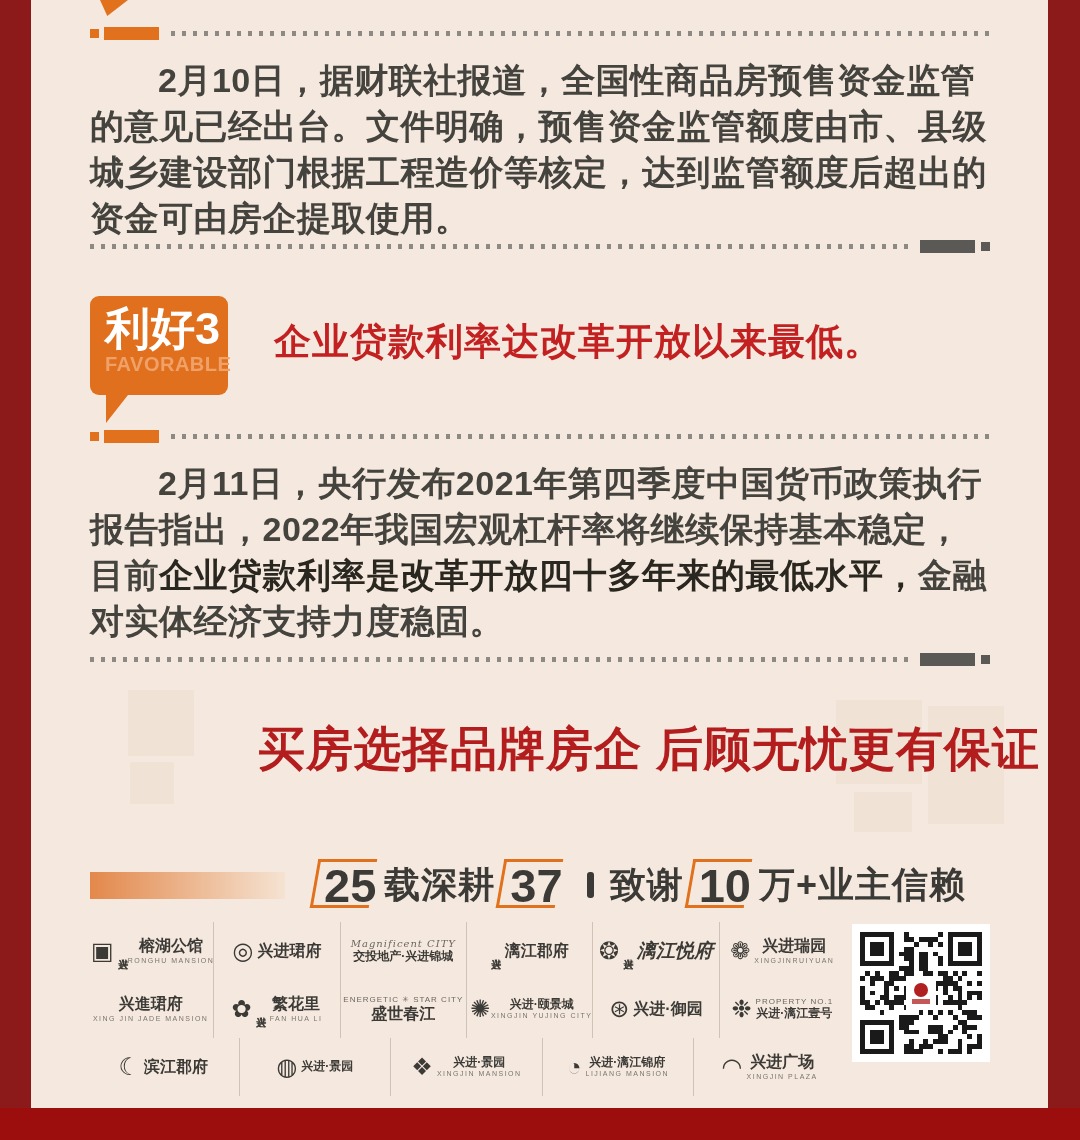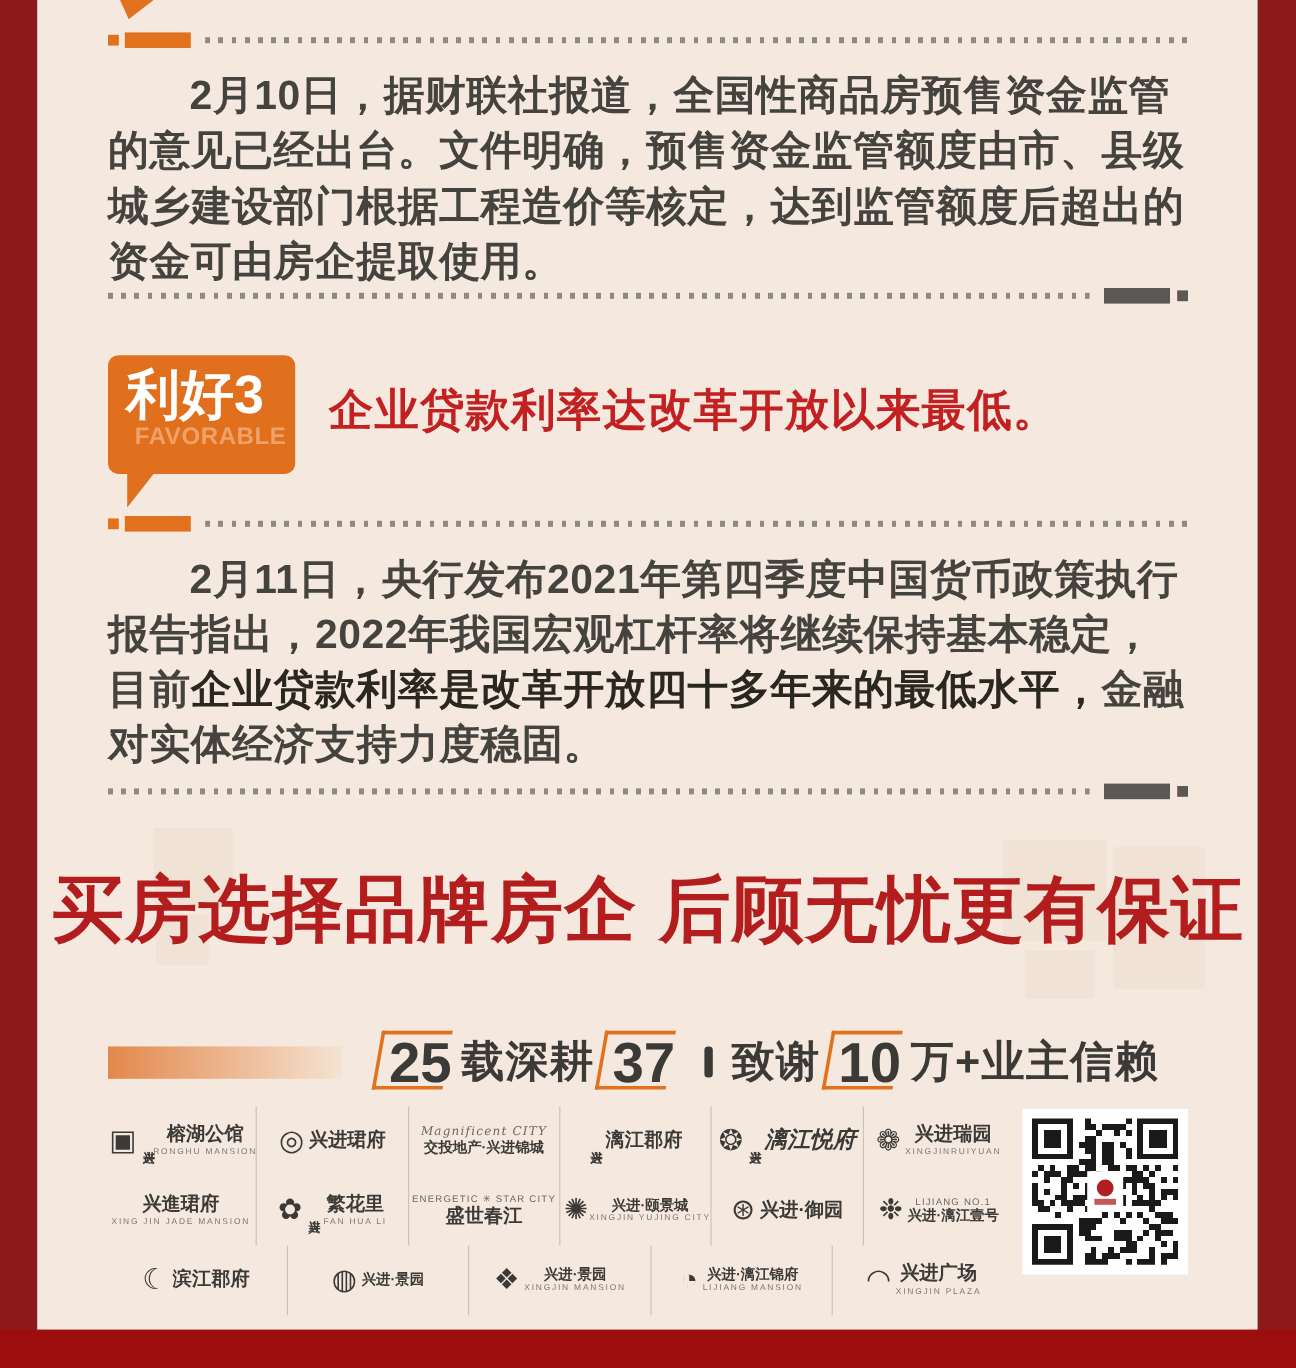--- a/index.html
+++ b/index.html
@@ -26,30 +26,30 @@
   .sq{width:9px;height:9px;background:#e2711e;flex:none;}
   .bar{width:55px;height:13px;background:#e2711e;flex:none;margin:0 12px 0 5px;}
   .bar.dark{background:#5b5955;margin:0 6px 0 12px;}
   .sq.dark{background:#5b5955;}
   
   .para{position:absolute;left:90px;right:90px;font-size:34px;line-height:46px;
     font-weight:600;letter-spacing:0.5px;text-indent:2em;color:#45433e;z-index:1;}
   .para .hv{font-weight:900;color:#29271f;}
   
   .badge{position:absolute;left:90px;top:296px;z-index:1;}
-  .bubble{width:156px;height:99px;background:#e0701e;border-radius:9px;padding:8px 0 0 15px;}
+  .bubble{width:138px;height:99px;background:#e0701e;border-radius:9px;padding:8px 0 0 15px;}
   .bubble .t1{display:block;color:#ffffff;font-size:45px;font-weight:800;line-height:1.1;}
   .bubble .t2{display:block;color:#efa168;font-size:20px;font-weight:800;letter-spacing:0.5px;margin-top:-1px;text-align:center;}
   .bubble-tail{position:absolute;left:16px;top:99px;width:0;height:0;
     border-top:28px solid #e0701e;border-right:22px solid transparent;}
   .benefit-headline{position:absolute;left:274px;top:317px;font-size:37px;font-weight:800;
     color:#c32121;letter-spacing:1px;z-index:1;}
   
-  .brand-headline{position:absolute;left:40px;right:40px;top:718px;text-align:center;
-    font-size:60px;font-weight:900;color:#b31d1d;letter-spacing:1px;z-index:1;}
+  .brand-headline{position:absolute;left:40px;right:40px;top:718px;text-align:right;
+    font-size:47px;font-weight:900;color:#b31d1d;letter-spacing:1px;z-index:1;}
   .eyebrow{position:absolute;left:0;right:0;top:772px;display:flex;align-items:center;
     justify-content:center;z-index:1;}
   .eb{font-size:26px;letter-spacing:7px;color:#a6a29d;font-weight:500;}
   .eb-of{font-family:"DejaVu Serif","Liberation Serif",serif;font-style:italic;font-size:50px;
     color:#b23a35;margin:0 4px -26px 12px;line-height:1;}
   
   .stats{position:absolute;left:90px;right:90px;top:856px;height:58px;display:flex;
     align-items:center;z-index:1;}
   .gbar{height:27px;flex:none;}
   .gbar.gl{width:195px;background:linear-gradient(90deg,#e3884b,#f5e3d2);}
@@ -238,21 +238,21 @@
       </div>
       <div class="cell">
         <span class="licon">⊛</span>
         <div class="ltxt">
             <span class="lcn">兴进·御园</span>
           </div>
       </div>
       <div class="cell">
         <span class="licon">❉</span>
         <div class="ltxt">
-            <span class="lsup">LIJIANG NO.1</span>
+            <span class="lsup">PROPERTY NO.1</span>
             <span class="lcn sm">兴进·漓江壹号</span>
           </div>
       </div>
     </div>
 
     <div class="lrow">
       <div class="cell">
         <span class="licon">☾</span>
         <div class="ltxt">
             <span class="lcn">滨江郡府</span>

